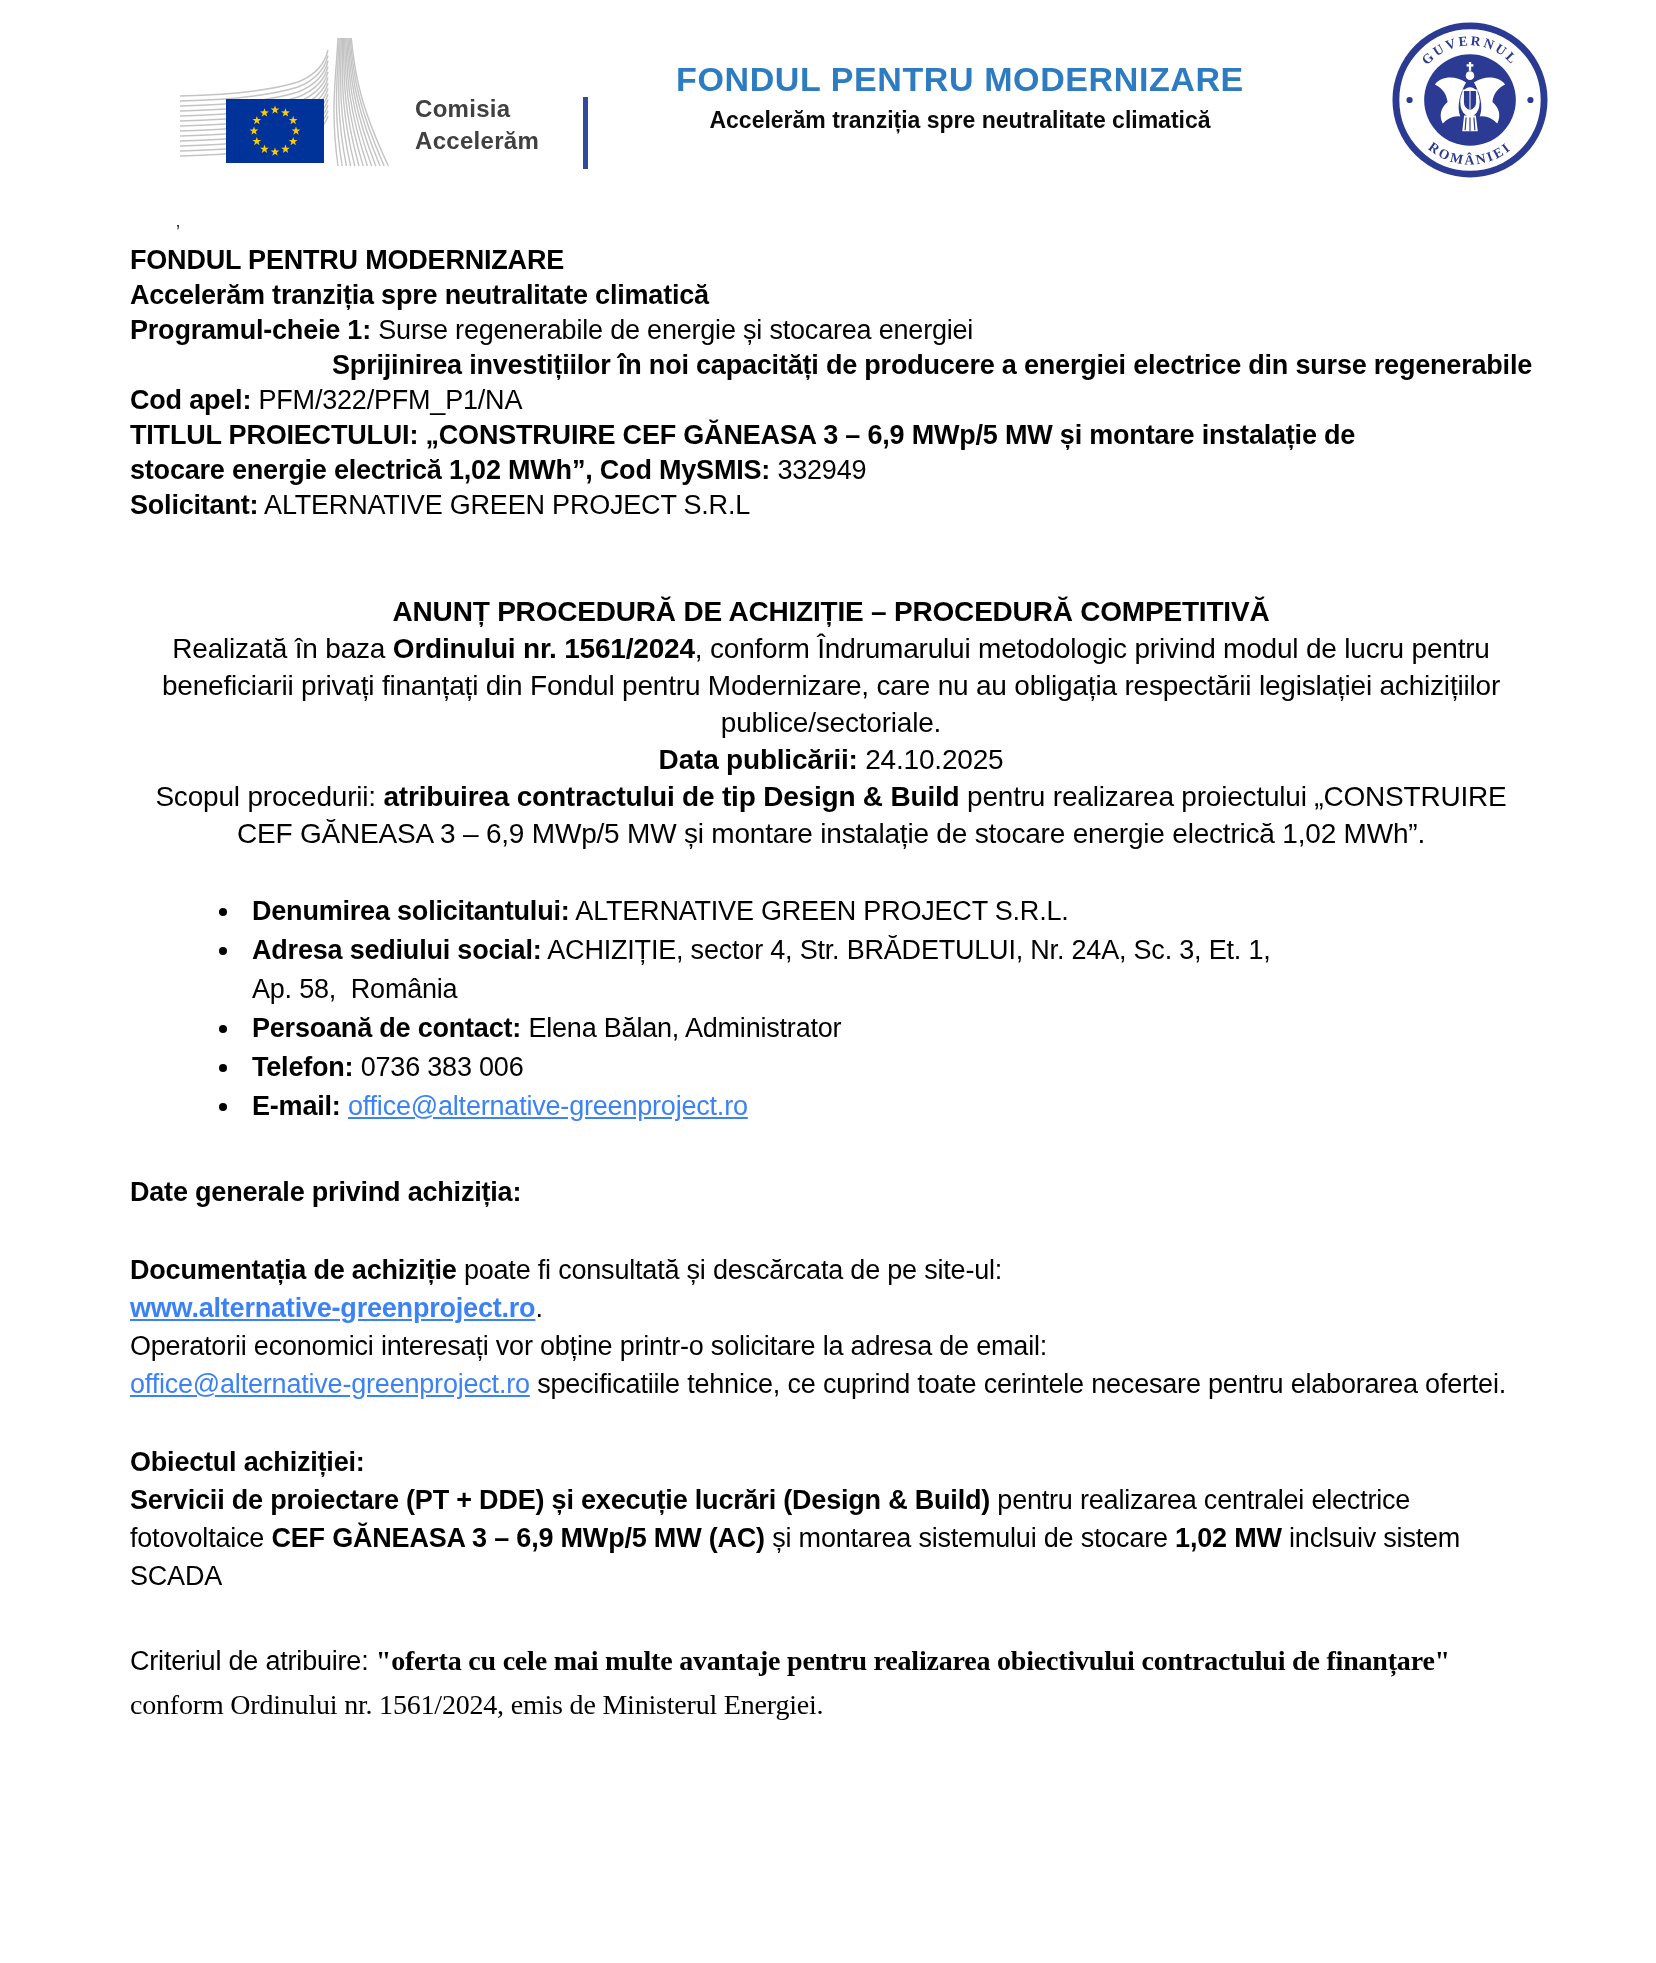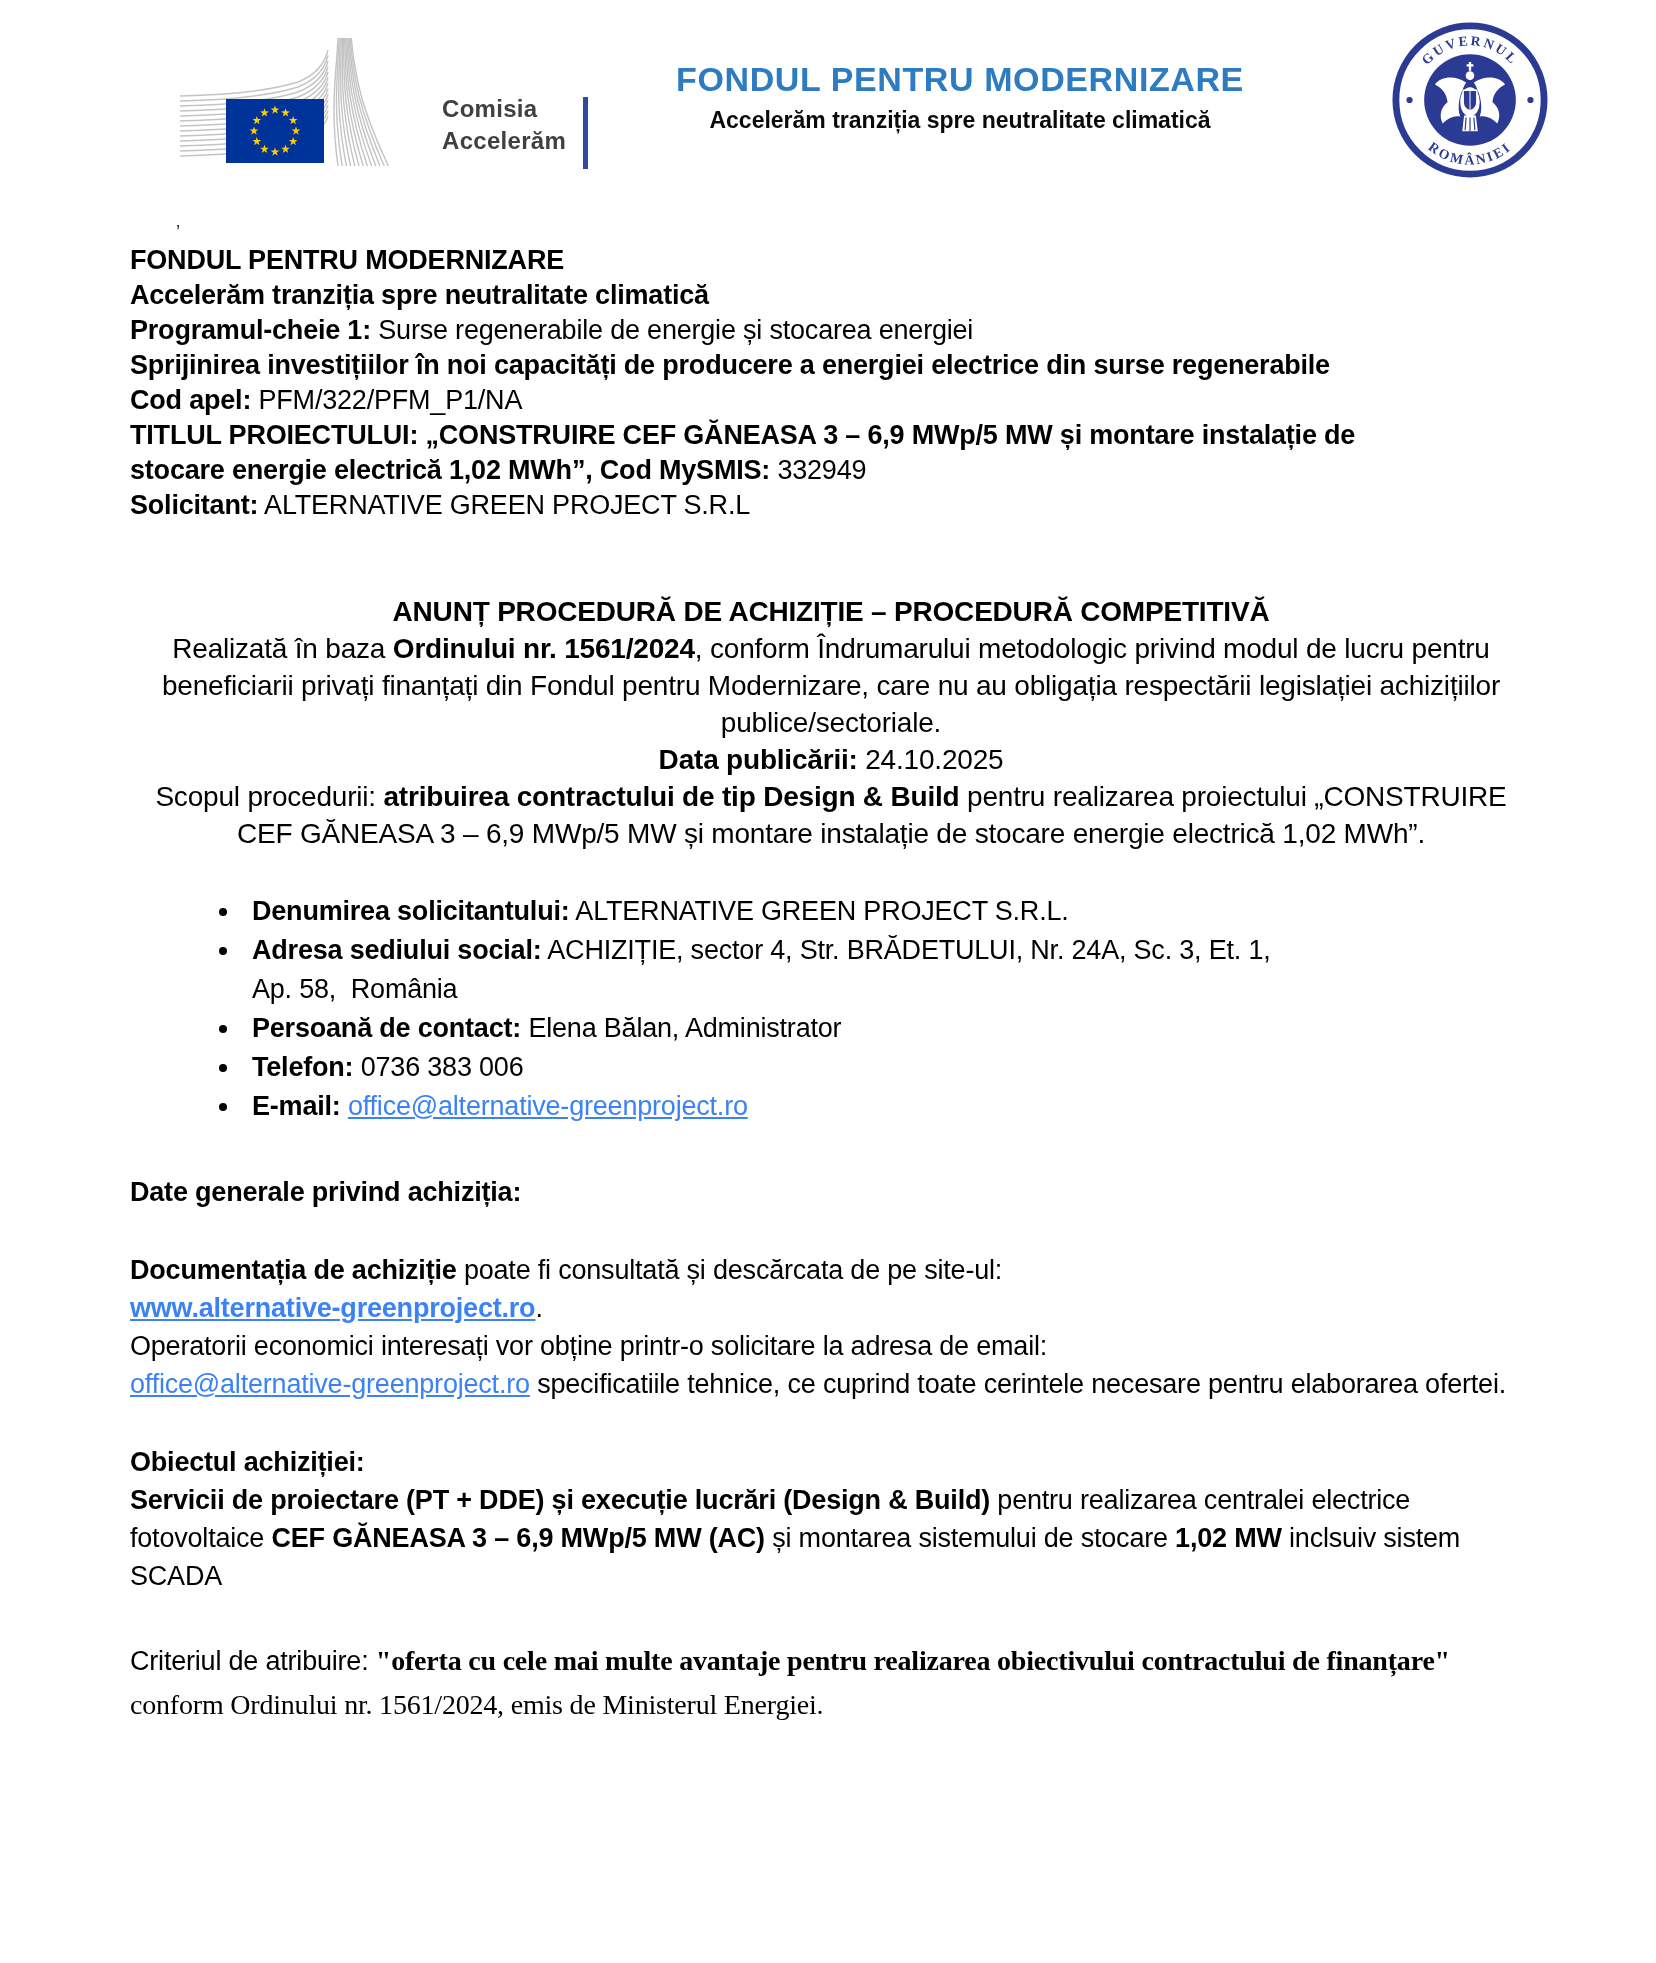--- a/index.html
+++ b/index.html
@@ -3,35 +3,35 @@
 <meta charset="utf-8">
 <style>
   * { margin:0; padding:0; box-sizing:border-box; }
   html,body { background:#ffffff; }
   body {
     width:1656px; height:1963px; position:relative; overflow:hidden;
     font-family:"Liberation Sans", sans-serif; color:#000;
   }
   
   .ec-svg { position:absolute; left:180px; top:38px; }
-  .ec-text { position:absolute; left:442px; top:93px; font-size:24px; font-weight:bold;
+  .ec-text { position:absolute; left:415px; top:93px; font-size:24px; font-weight:bold;
              color:#404040; line-height:32px; letter-spacing:.3px; }
   .ec-bar { position:absolute; left:583px; top:97px; width:5px; height:72px; background:#2e4b9e; }
   .fm-block { position:absolute; left:620px; top:60px; width:680px; text-align:center; }
   .fm-title { font-size:34px; font-weight:bold; color:#2d7cc1; letter-spacing:.6px; }
   .fm-subtitle { font-size:23px; font-weight:bold; color:#0a0a0a; margin-top:8px; }
   .seal { position:absolute; left:1392px; top:22px; }
   .seal-text { font-family:"Liberation Serif", serif; font-size:14px; font-weight:bold;
                fill:#2b3a92; letter-spacing:2.5px; }
   .stray { position:absolute; left:176px; top:222px; font-size:18px; color:#222; }
   
   .doc { position:absolute; left:130px; top:243px; width:1402px; font-size:27px; letter-spacing:-.2px; }
   .doc span, .doc b, .doc a { white-space:pre-wrap; }
   .intro { line-height:35px; }
-  .nowrap { white-space:nowrap; }
+  .nowrap { white-space:nowrap;text-align:right; }
   b { font-weight:bold; }
   a { color:#3b82f6; text-decoration:underline; }
   a.boldlink { font-weight:bold; }
   .announce { margin-top:70px; line-height:37px; text-align:center; font-size:28px; }
   .announce-heading { font-weight:bold;margin-top:26px; }
   .sec-heading { font-weight:bold; line-height:38px; }
   .h-info { margin-top:124px; }
   .bullets { margin-top:40px; line-height:39px; list-style:disc; padding-left:112px; }
   .bullets li { padding-left:10px; }
   .h-date { margin-top:47px; }

